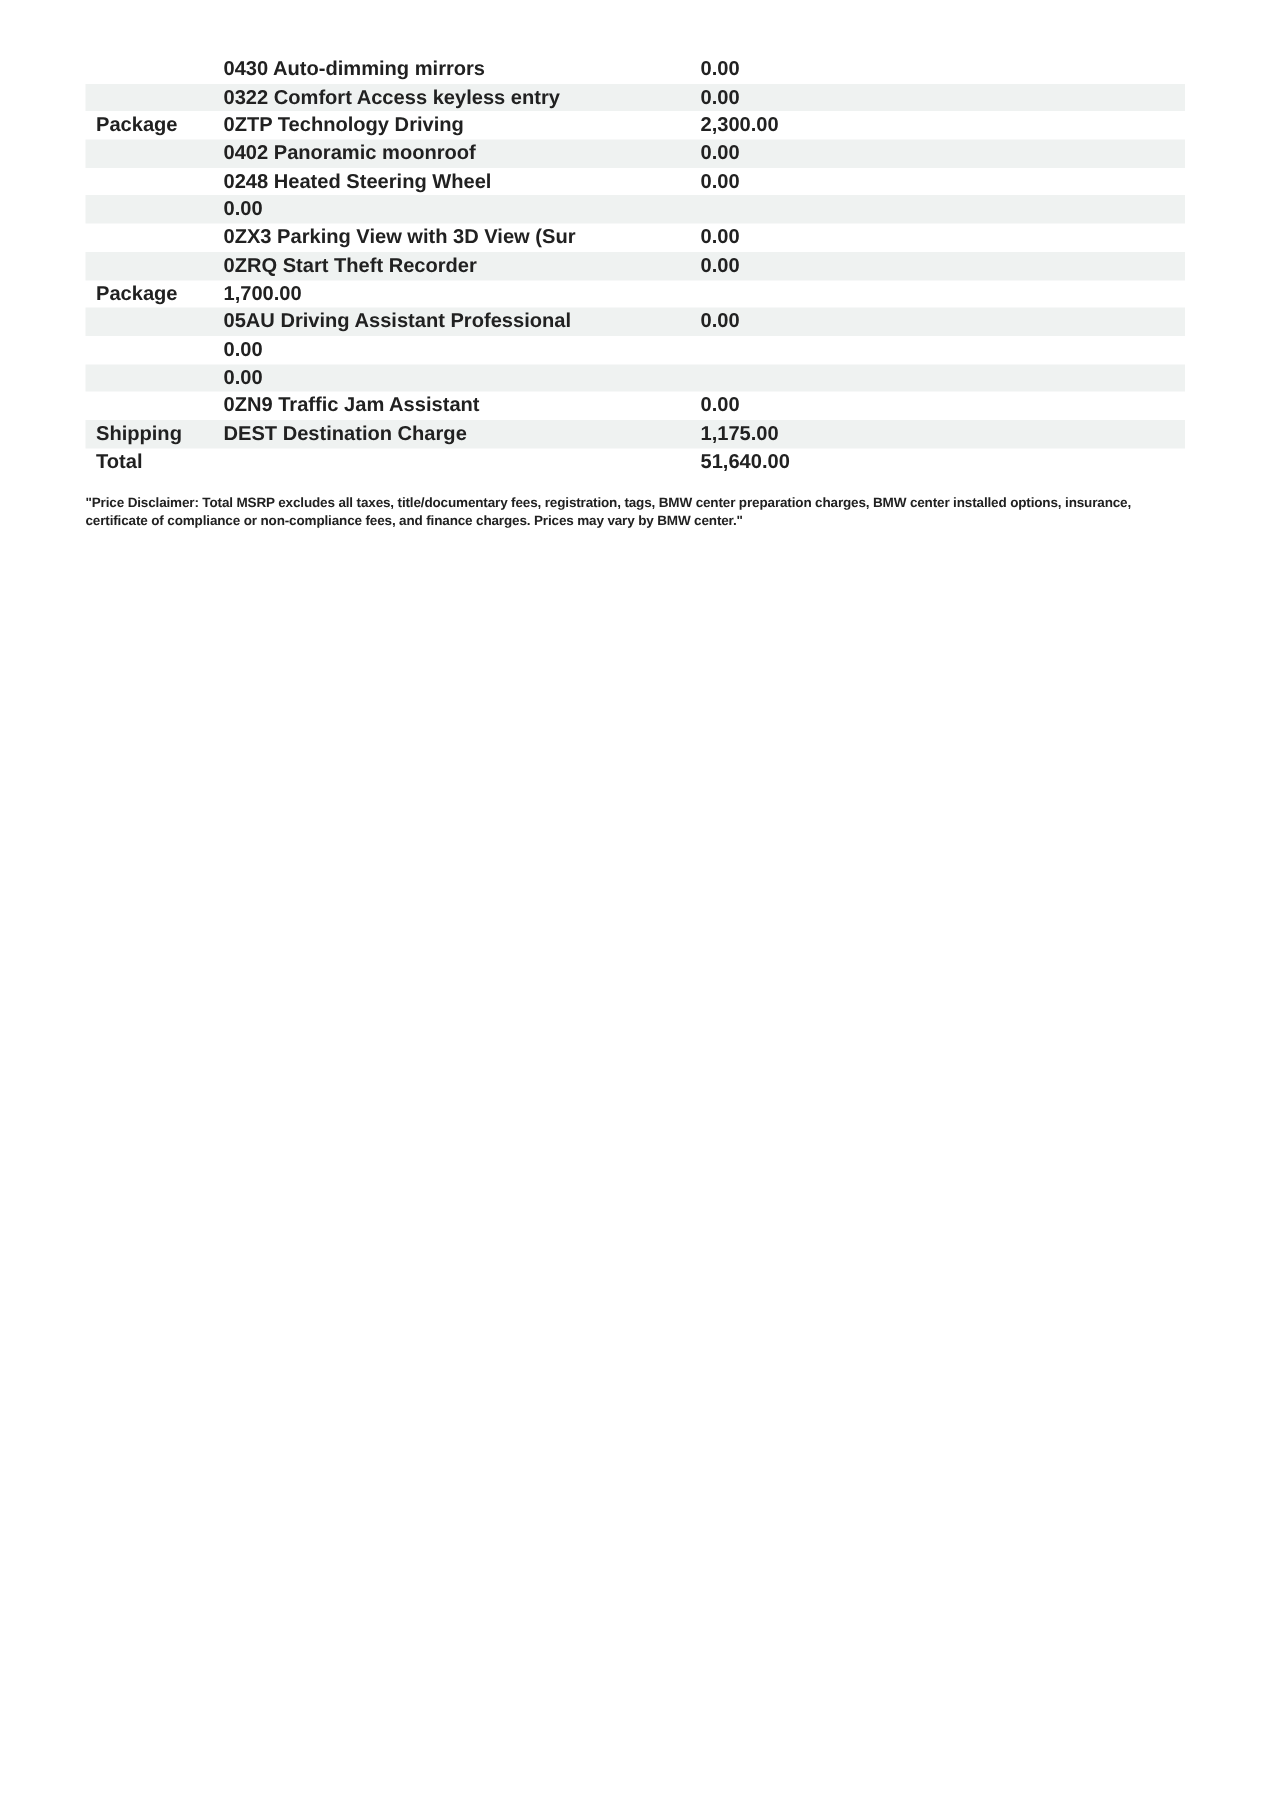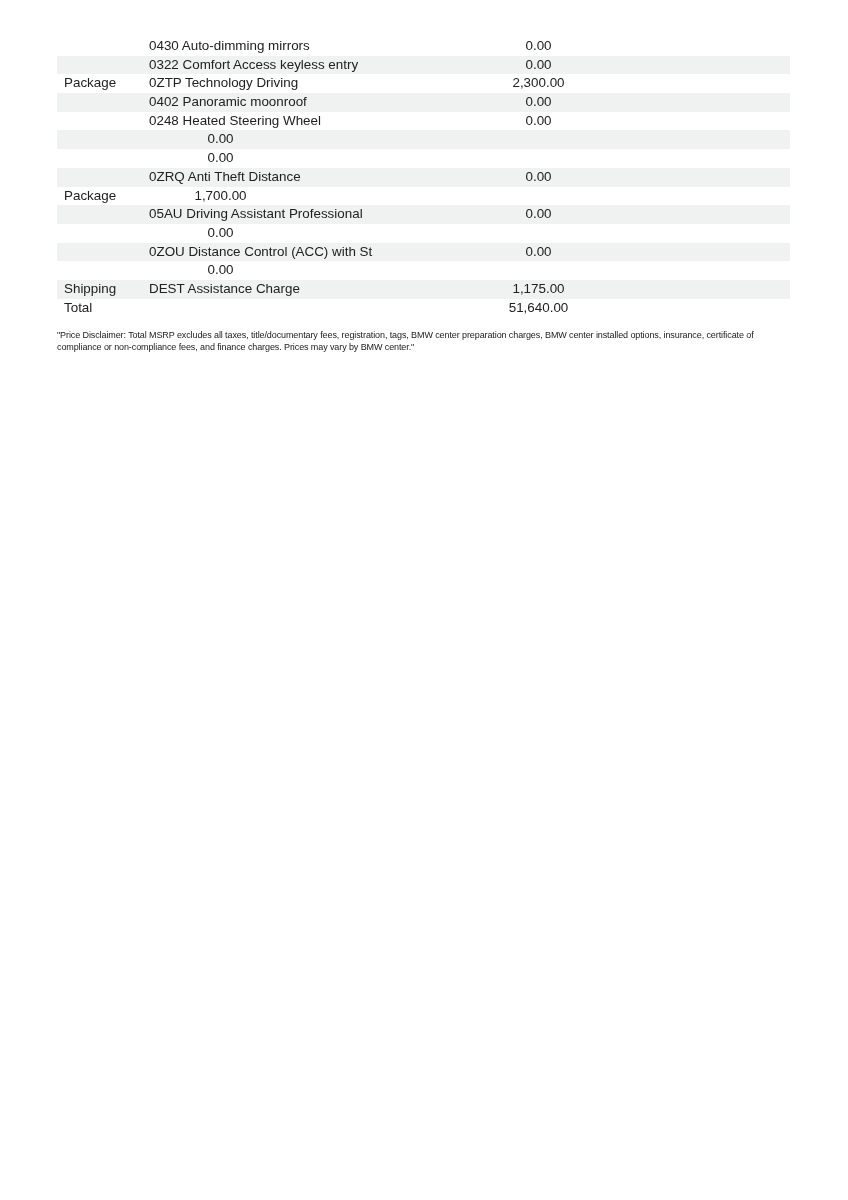--- a/index.html
+++ b/index.html
@@ -8,20 +8,21 @@
     background: #ffffff;
   }
   .page {
     position: relative;
     width: 848px;
     height: 1200px;
     background: #ffffff;
     font-family: "Liberation Sans", sans-serif;
     color: var(--text, #212121);
     overflow: hidden;
+    font-weight: bold;
   }
   .options-table {
     position: absolute;
     left: 57px;
     top: 37px;
     width: 733px;
   }
   .row {
     display: flex;
     height: 18.7px;
@@ -39,21 +40,21 @@
   }
   .cell.cat {
     width: 92px;
     padding-left: 7px;
   }
   .cell.item {
     width: 318px;
   }
   .cell.price {
     width: 143px;
-    text-align: center;
+    text-align: left;
   }
   .cell.filler {
     flex: 1;
   }
   .disclaimer {
     position: absolute;
     left: 57px;
     top: 330px;
     width: 734px;
     font-size: 9px;
@@ -97,26 +98,27 @@
         <div class="cell price">0.00</div>
         <div class="cell filler"></div>
       </div>
       <div class="row stripe">
         <div class="cell cat"></div>
         <div class="cell price">0.00</div>
         <div class="cell filler"></div>
       </div>
       <div class="row">
         <div class="cell cat"></div>
+        <div class="cell item">0ZX3 Parking View with 3D View (Sur</div>
         <div class="cell price">0.00</div>
         <div class="cell filler"></div>
       </div>
       <div class="row stripe">
         <div class="cell cat"></div>
-        <div class="cell item">0ZRQ Anti Theft Distance</div>
+        <div class="cell item">0ZRQ Start Theft Recorder</div>
         <div class="cell price">0.00</div>
         <div class="cell filler"></div>
       </div>
       <div class="row">
         <div class="cell cat">Package</div>
         <div class="cell price">1,700.00</div>
         <div class="cell filler"></div>
       </div>
       <div class="row stripe">
         <div class="cell cat"></div>
@@ -124,32 +126,32 @@
         <div class="cell price">0.00</div>
         <div class="cell filler"></div>
       </div>
       <div class="row">
         <div class="cell cat"></div>
         <div class="cell price">0.00</div>
         <div class="cell filler"></div>
       </div>
       <div class="row stripe">
         <div class="cell cat"></div>
-        <div class="cell item">0ZOU Distance Control (ACC) with St</div>
         <div class="cell price">0.00</div>
         <div class="cell filler"></div>
       </div>
       <div class="row">
         <div class="cell cat"></div>
+        <div class="cell item">0ZN9 Traffic Jam Assistant</div>
         <div class="cell price">0.00</div>
         <div class="cell filler"></div>
       </div>
       <div class="row stripe">
         <div class="cell cat">Shipping</div>
-        <div class="cell item">DEST Assistance Charge</div>
+        <div class="cell item">DEST Destination Charge</div>
         <div class="cell price">1,175.00</div>
         <div class="cell filler"></div>
       </div>
       <div class="row">
         <div class="cell cat">Total</div>
         <div class="cell item"></div>
         <div class="cell price">51,640.00</div>
         <div class="cell filler"></div>
       </div>
     </div>

